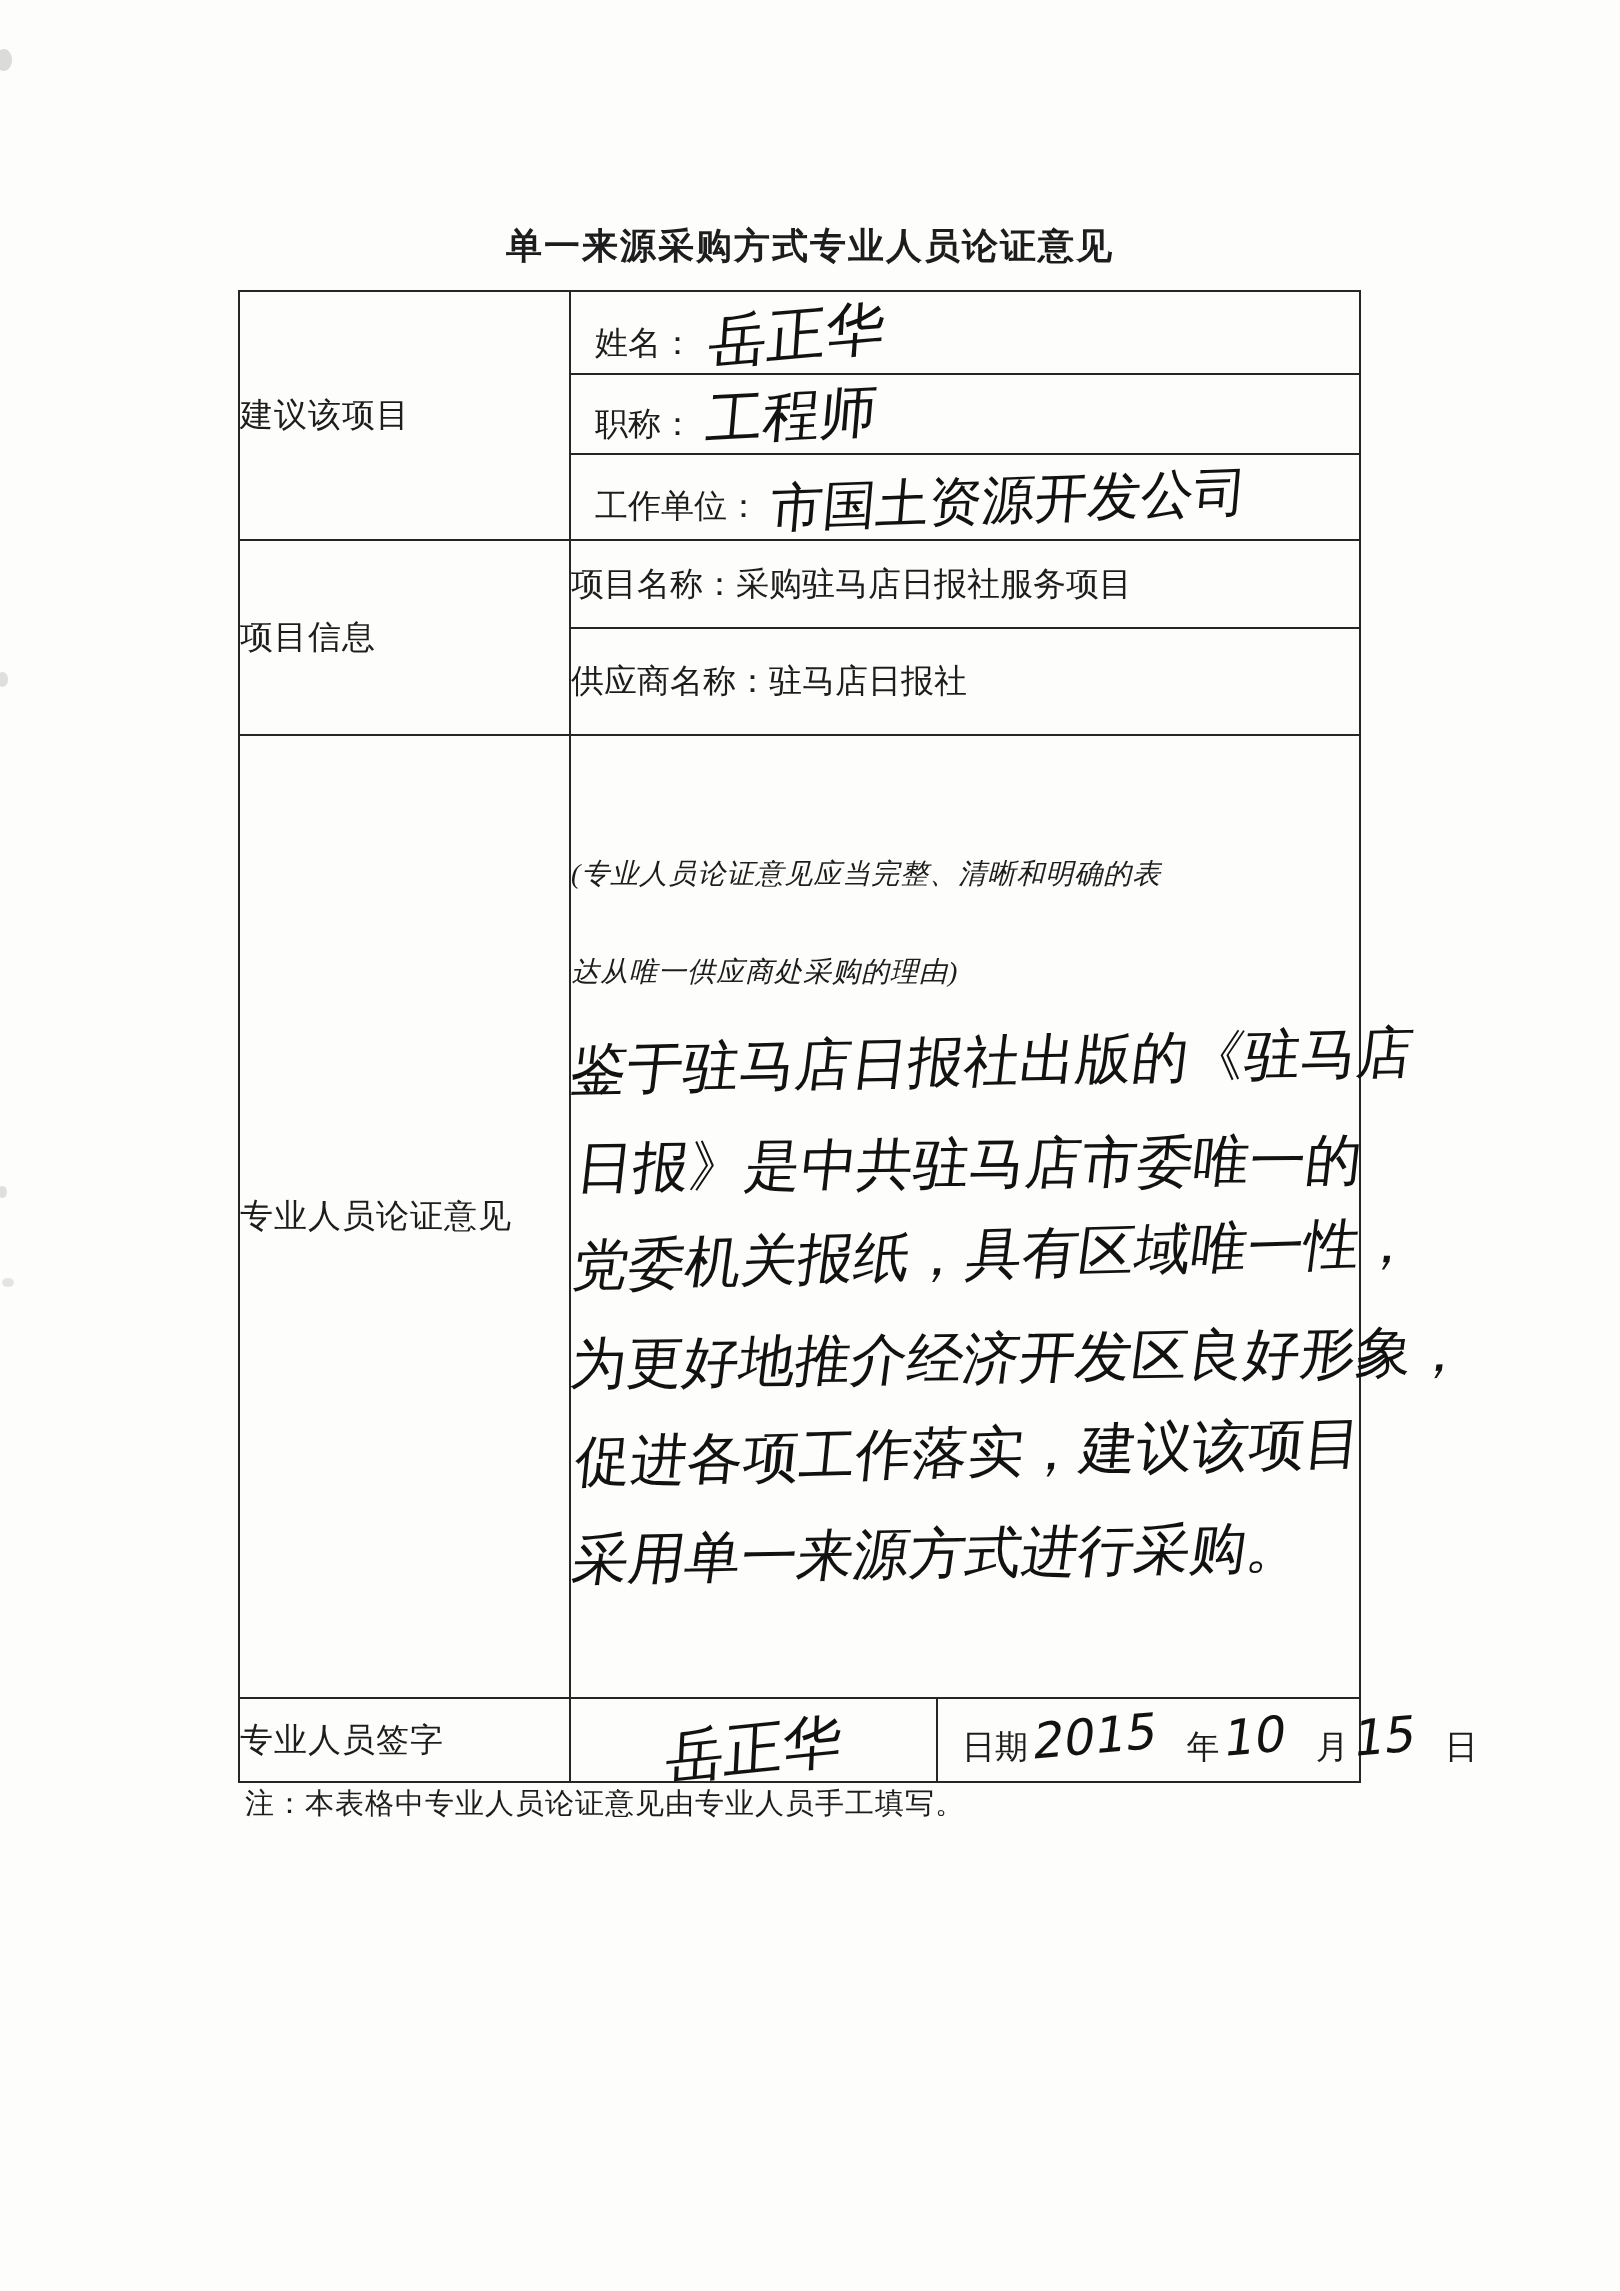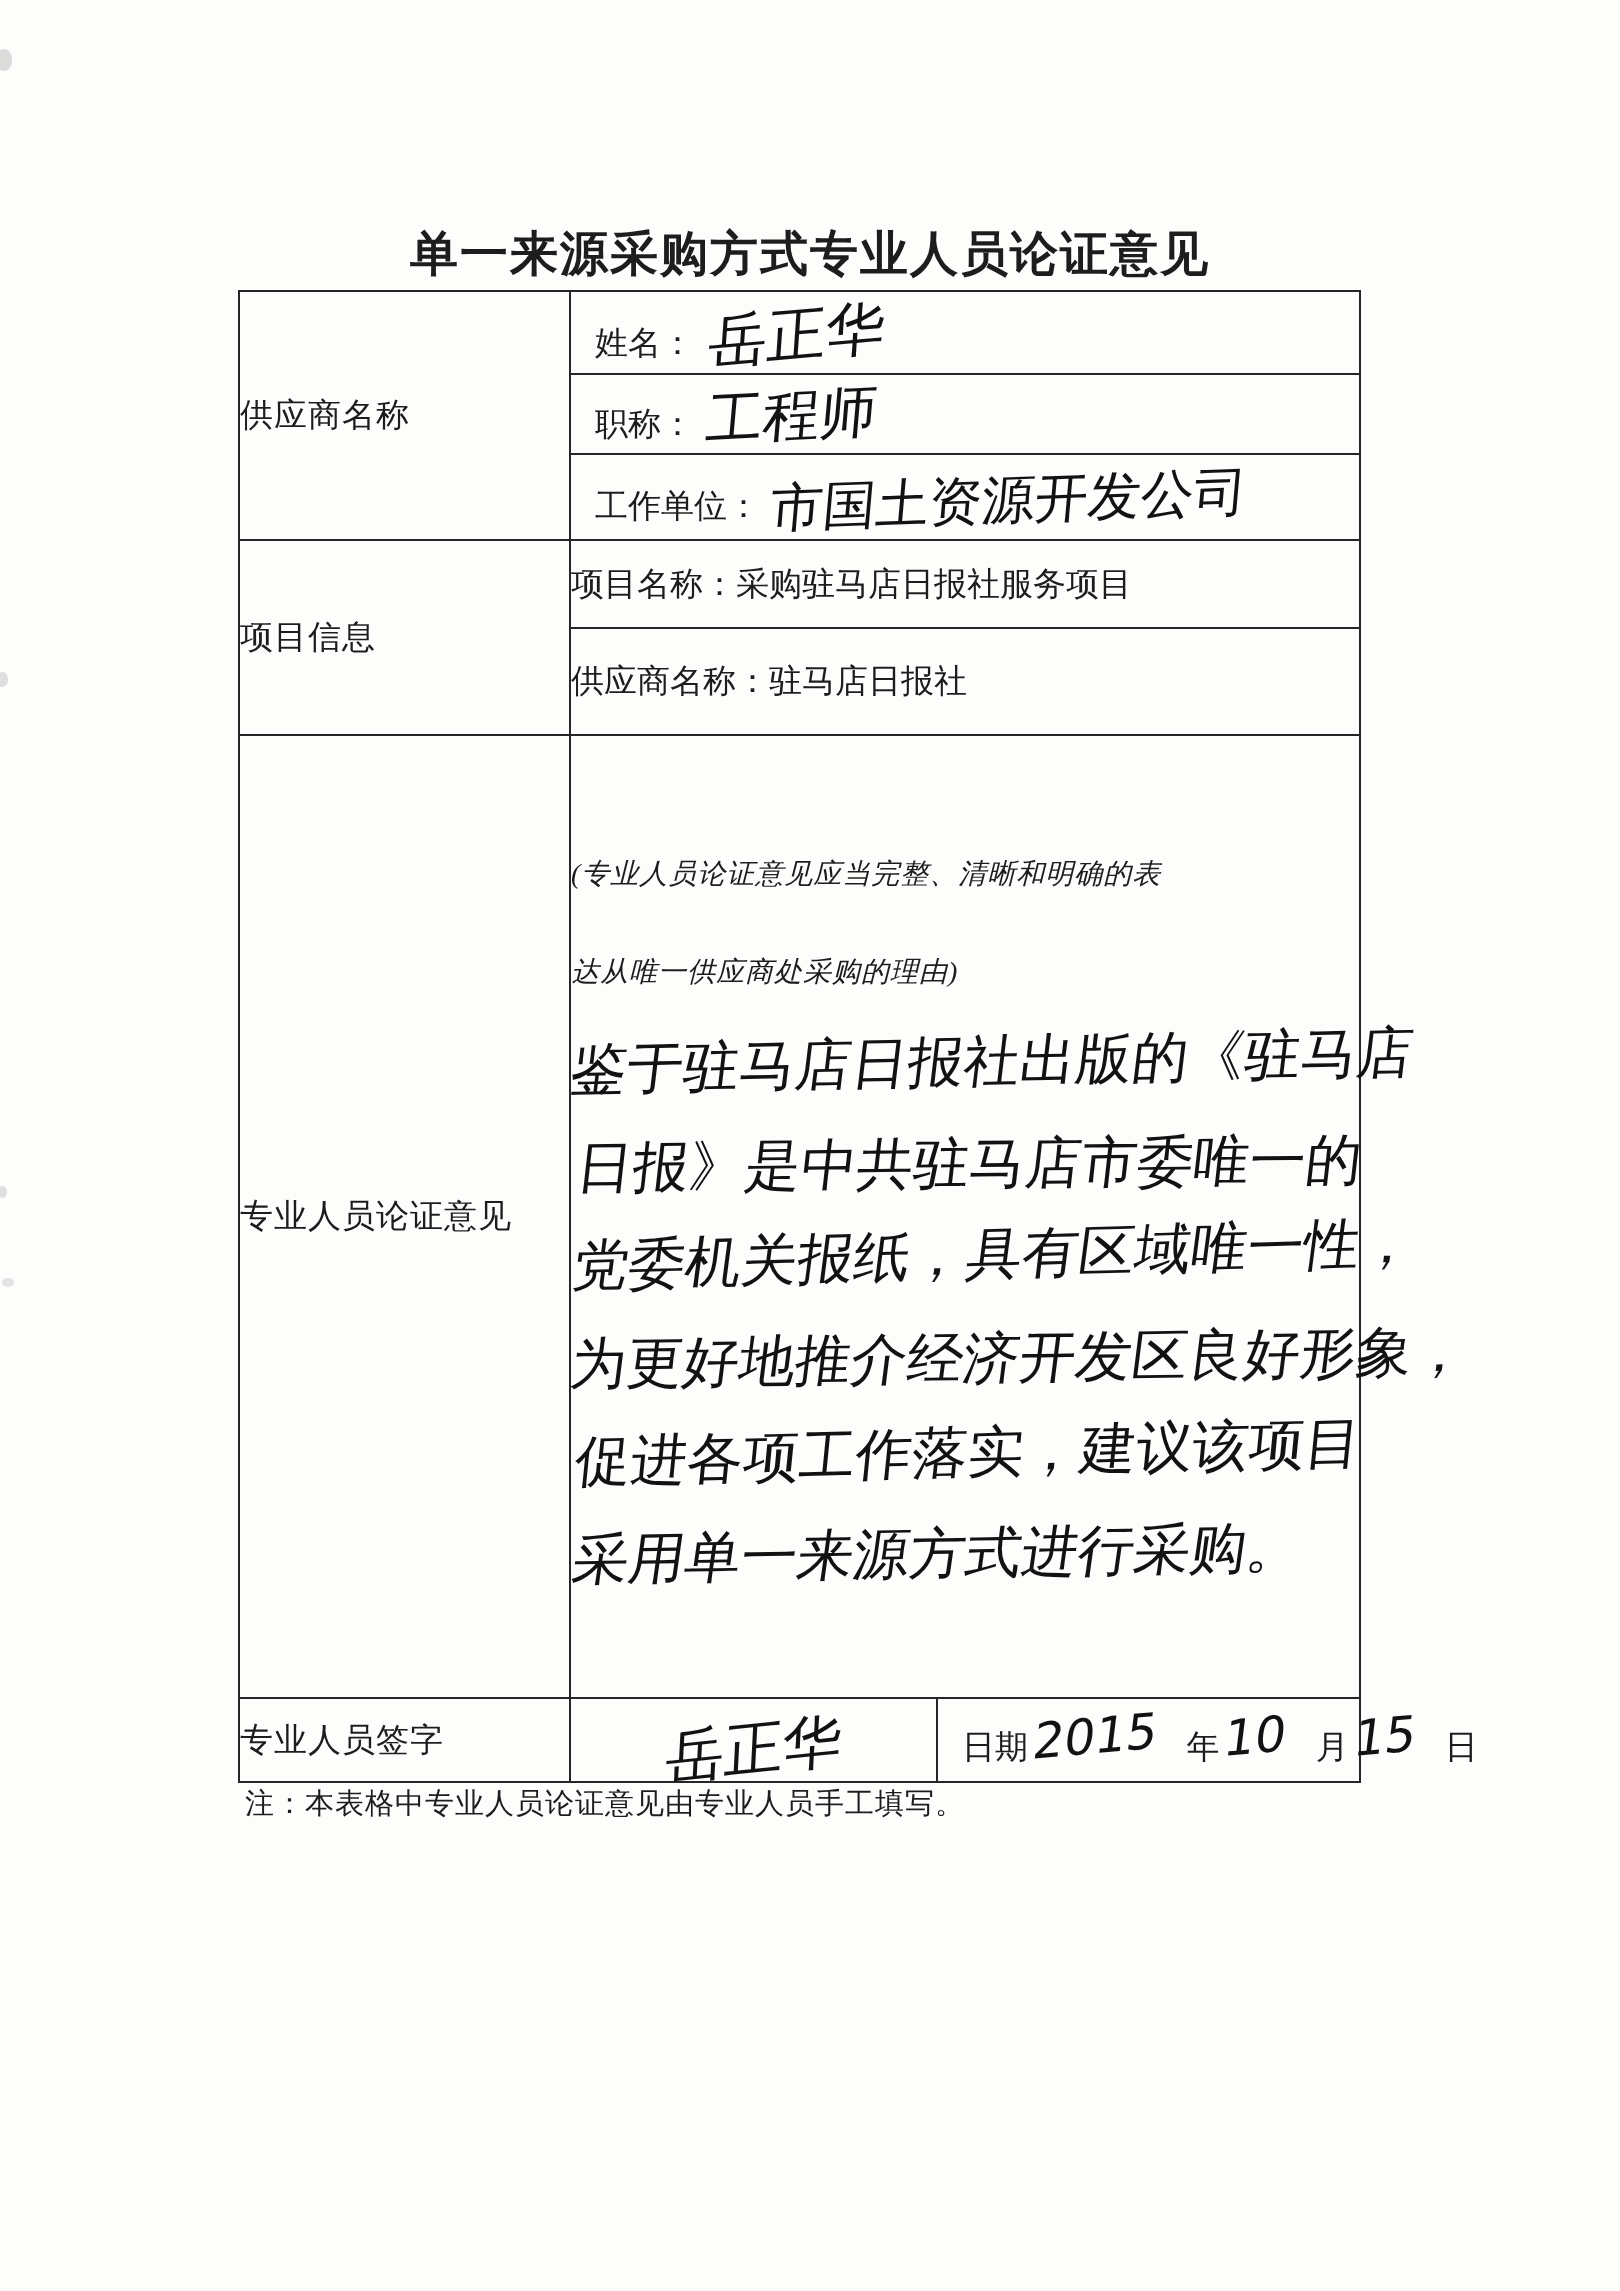--- a/index.html
+++ b/index.html
@@ -15,21 +15,21 @@
   
   .speck{position:absolute;background:#9a9a9a;border-radius:50%;}
   .speck.s1{left:-3.9px;top:49px;width:15.7px;height:21.6px;opacity:.35;}
   .speck.s2{left:-2.9px;top:672px;width:10.8px;height:14.7px;opacity:.3;}
   .speck.s3{left:-2px;top:1186px;width:8.8px;height:11.8px;opacity:.3;}
   .speck.s4{left:2px;top:1278px;width:11.8px;height:8.8px;opacity:.25;}
 
   .title{
     position:absolute;left:0;top:222px;width:100%;
     margin:0;text-align:center;
-    font-size:48px;font-weight:600;letter-spacing:2px;
+    font-size:36px;font-weight:600;letter-spacing:2px;
   }
 
   table.form{
     position:absolute;left:238px;top:290px;
     border-collapse:collapse;table-layout:fixed;
     width:1121px;
     border:2.9px solid #1f1f1f;
   }
   table.form td{
     border:2px solid #262626;
@@ -96,21 +96,21 @@
   <h1 class="title">单一来源采购方式专业人员论证意见</h1>
 
   <table class="form">
     <colgroup>
       <col style="width:331px">
       <col style="width:367px">
       <col style="width:423px">
     </colgroup>
     <tbody>
       <tr class="r1">
-        <td class="lbl" rowspan="3">供应商名称</td>
+        <td class="lbl" rowspan="3">建议该项目</td>
         <td class="field" colspan="2">
           <span class="plabel">姓名：</span><span class="hw hw-name">岳正华</span>
         </td>
       </tr>
       <tr class="r2">
         <td class="field" colspan="2">
           <span class="plabel">职称：</span><span class="hw hw-jobtitle">工程师</span>
         </td>
       </tr>
       <tr class="r3">

